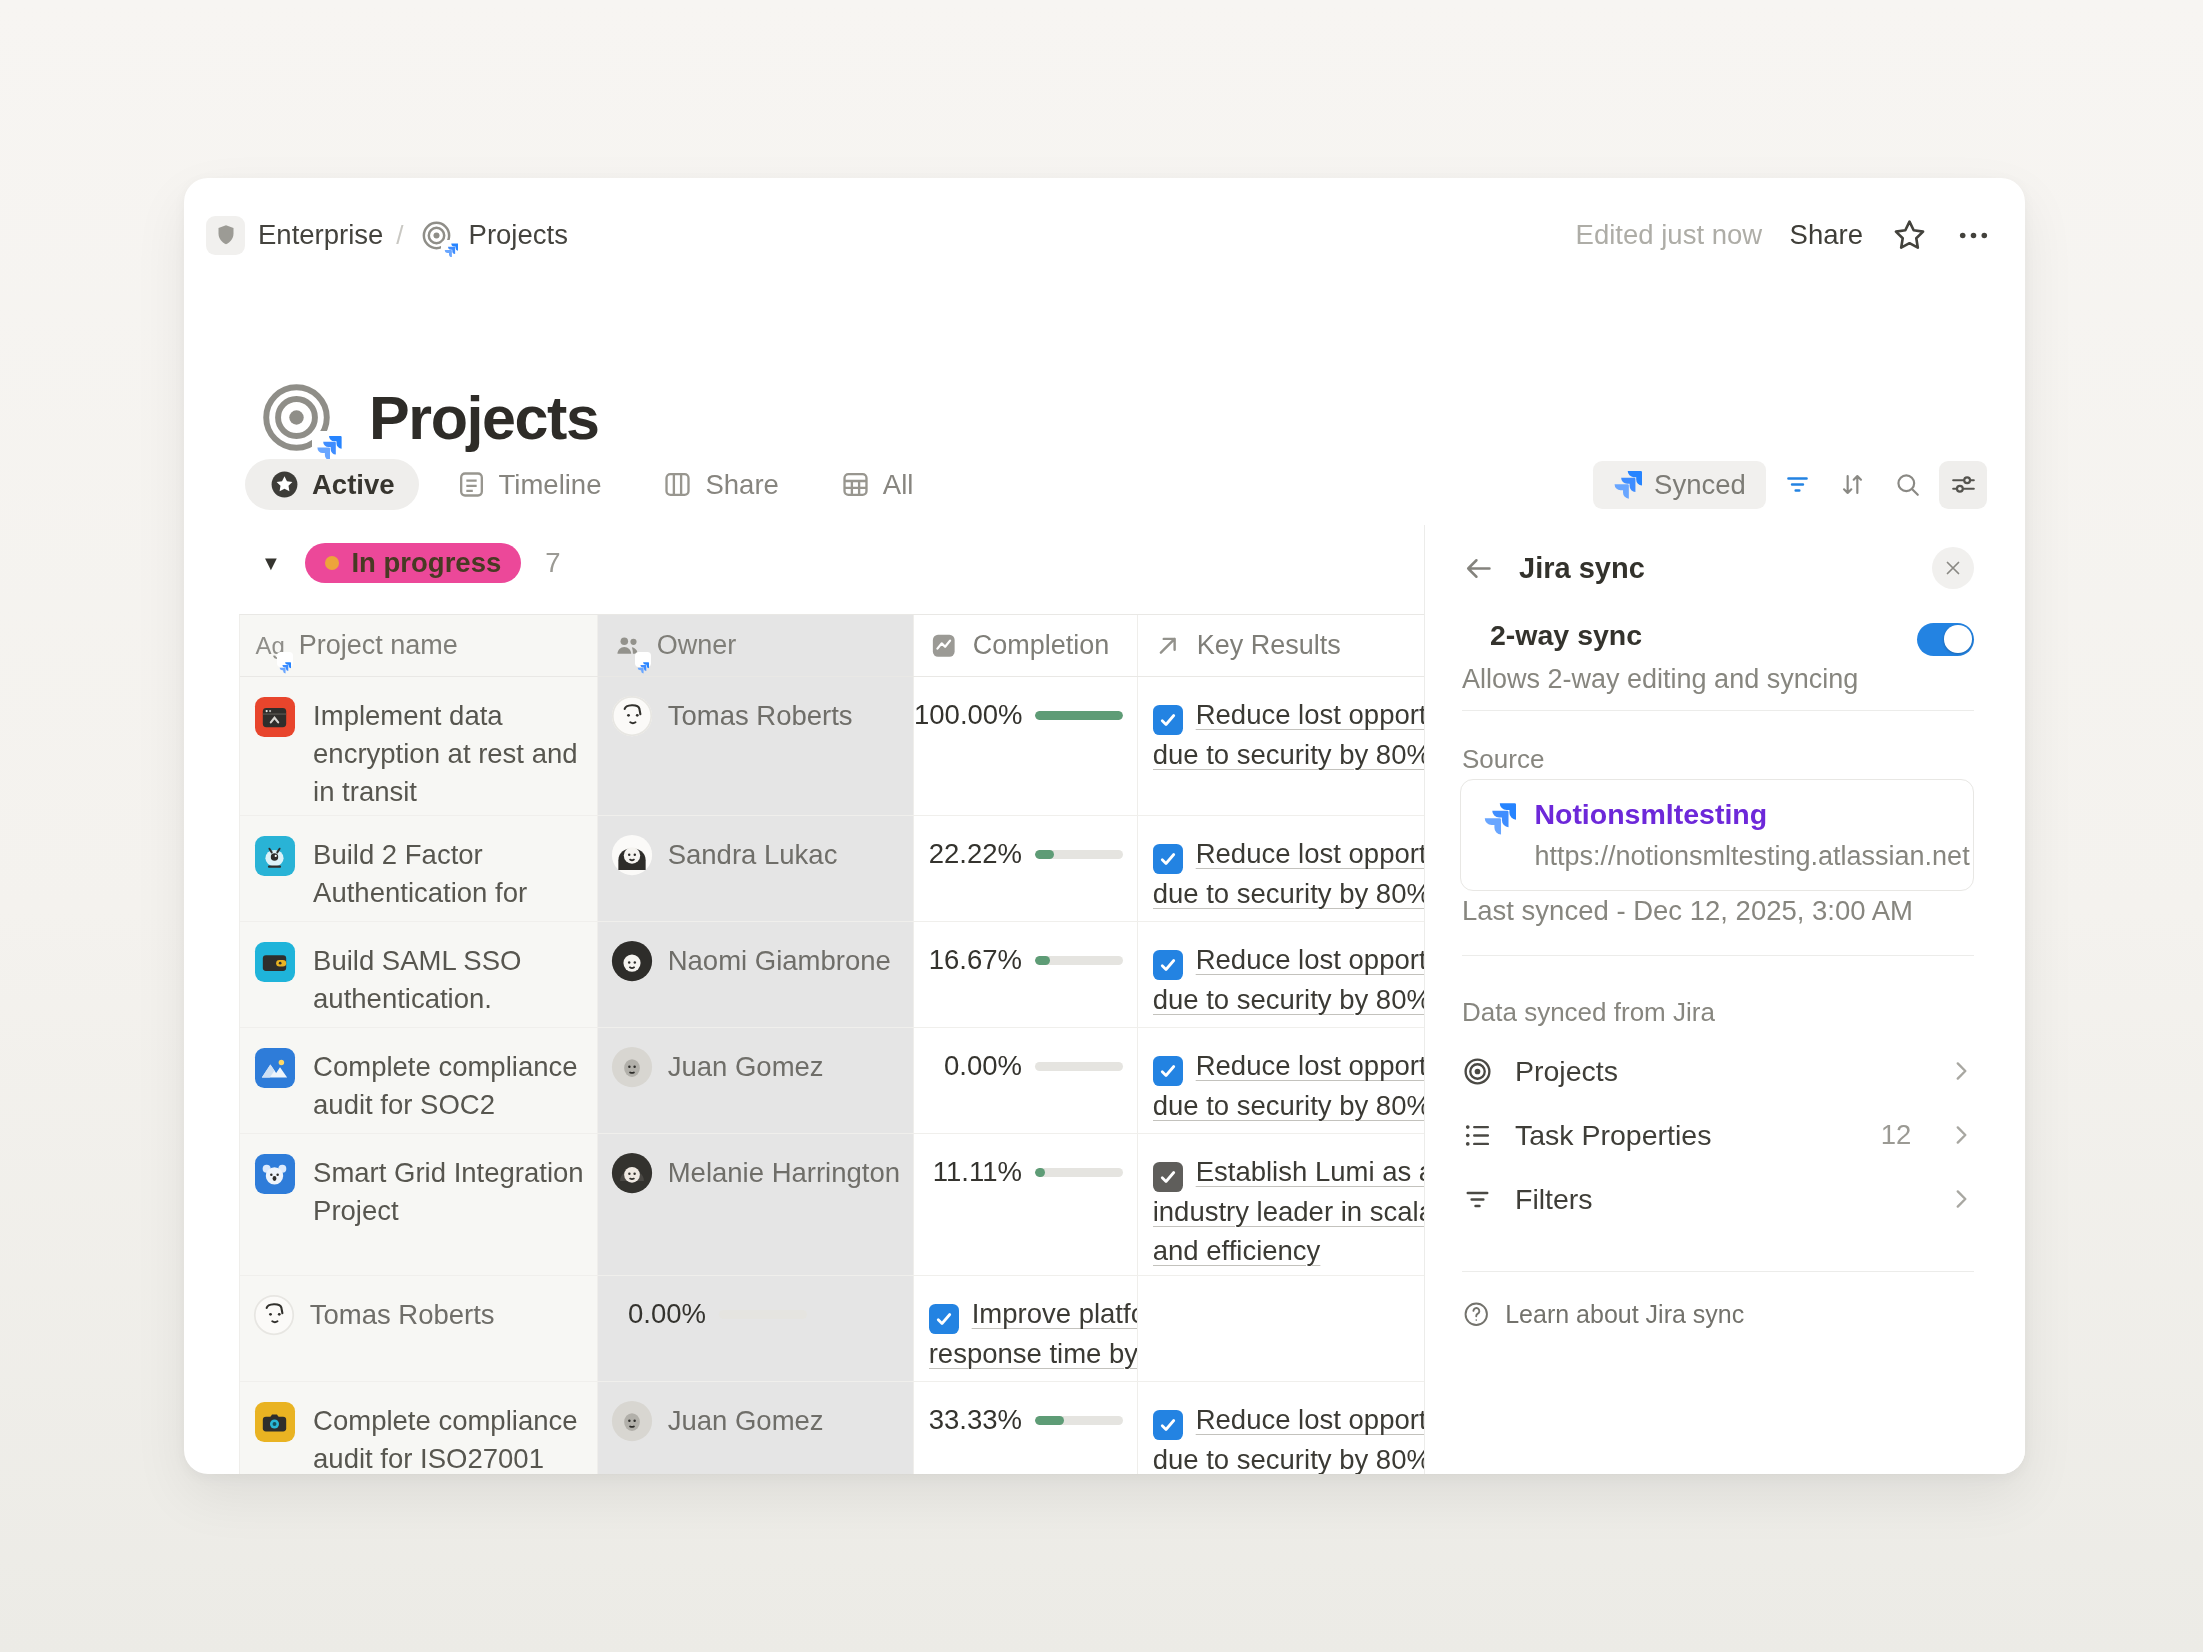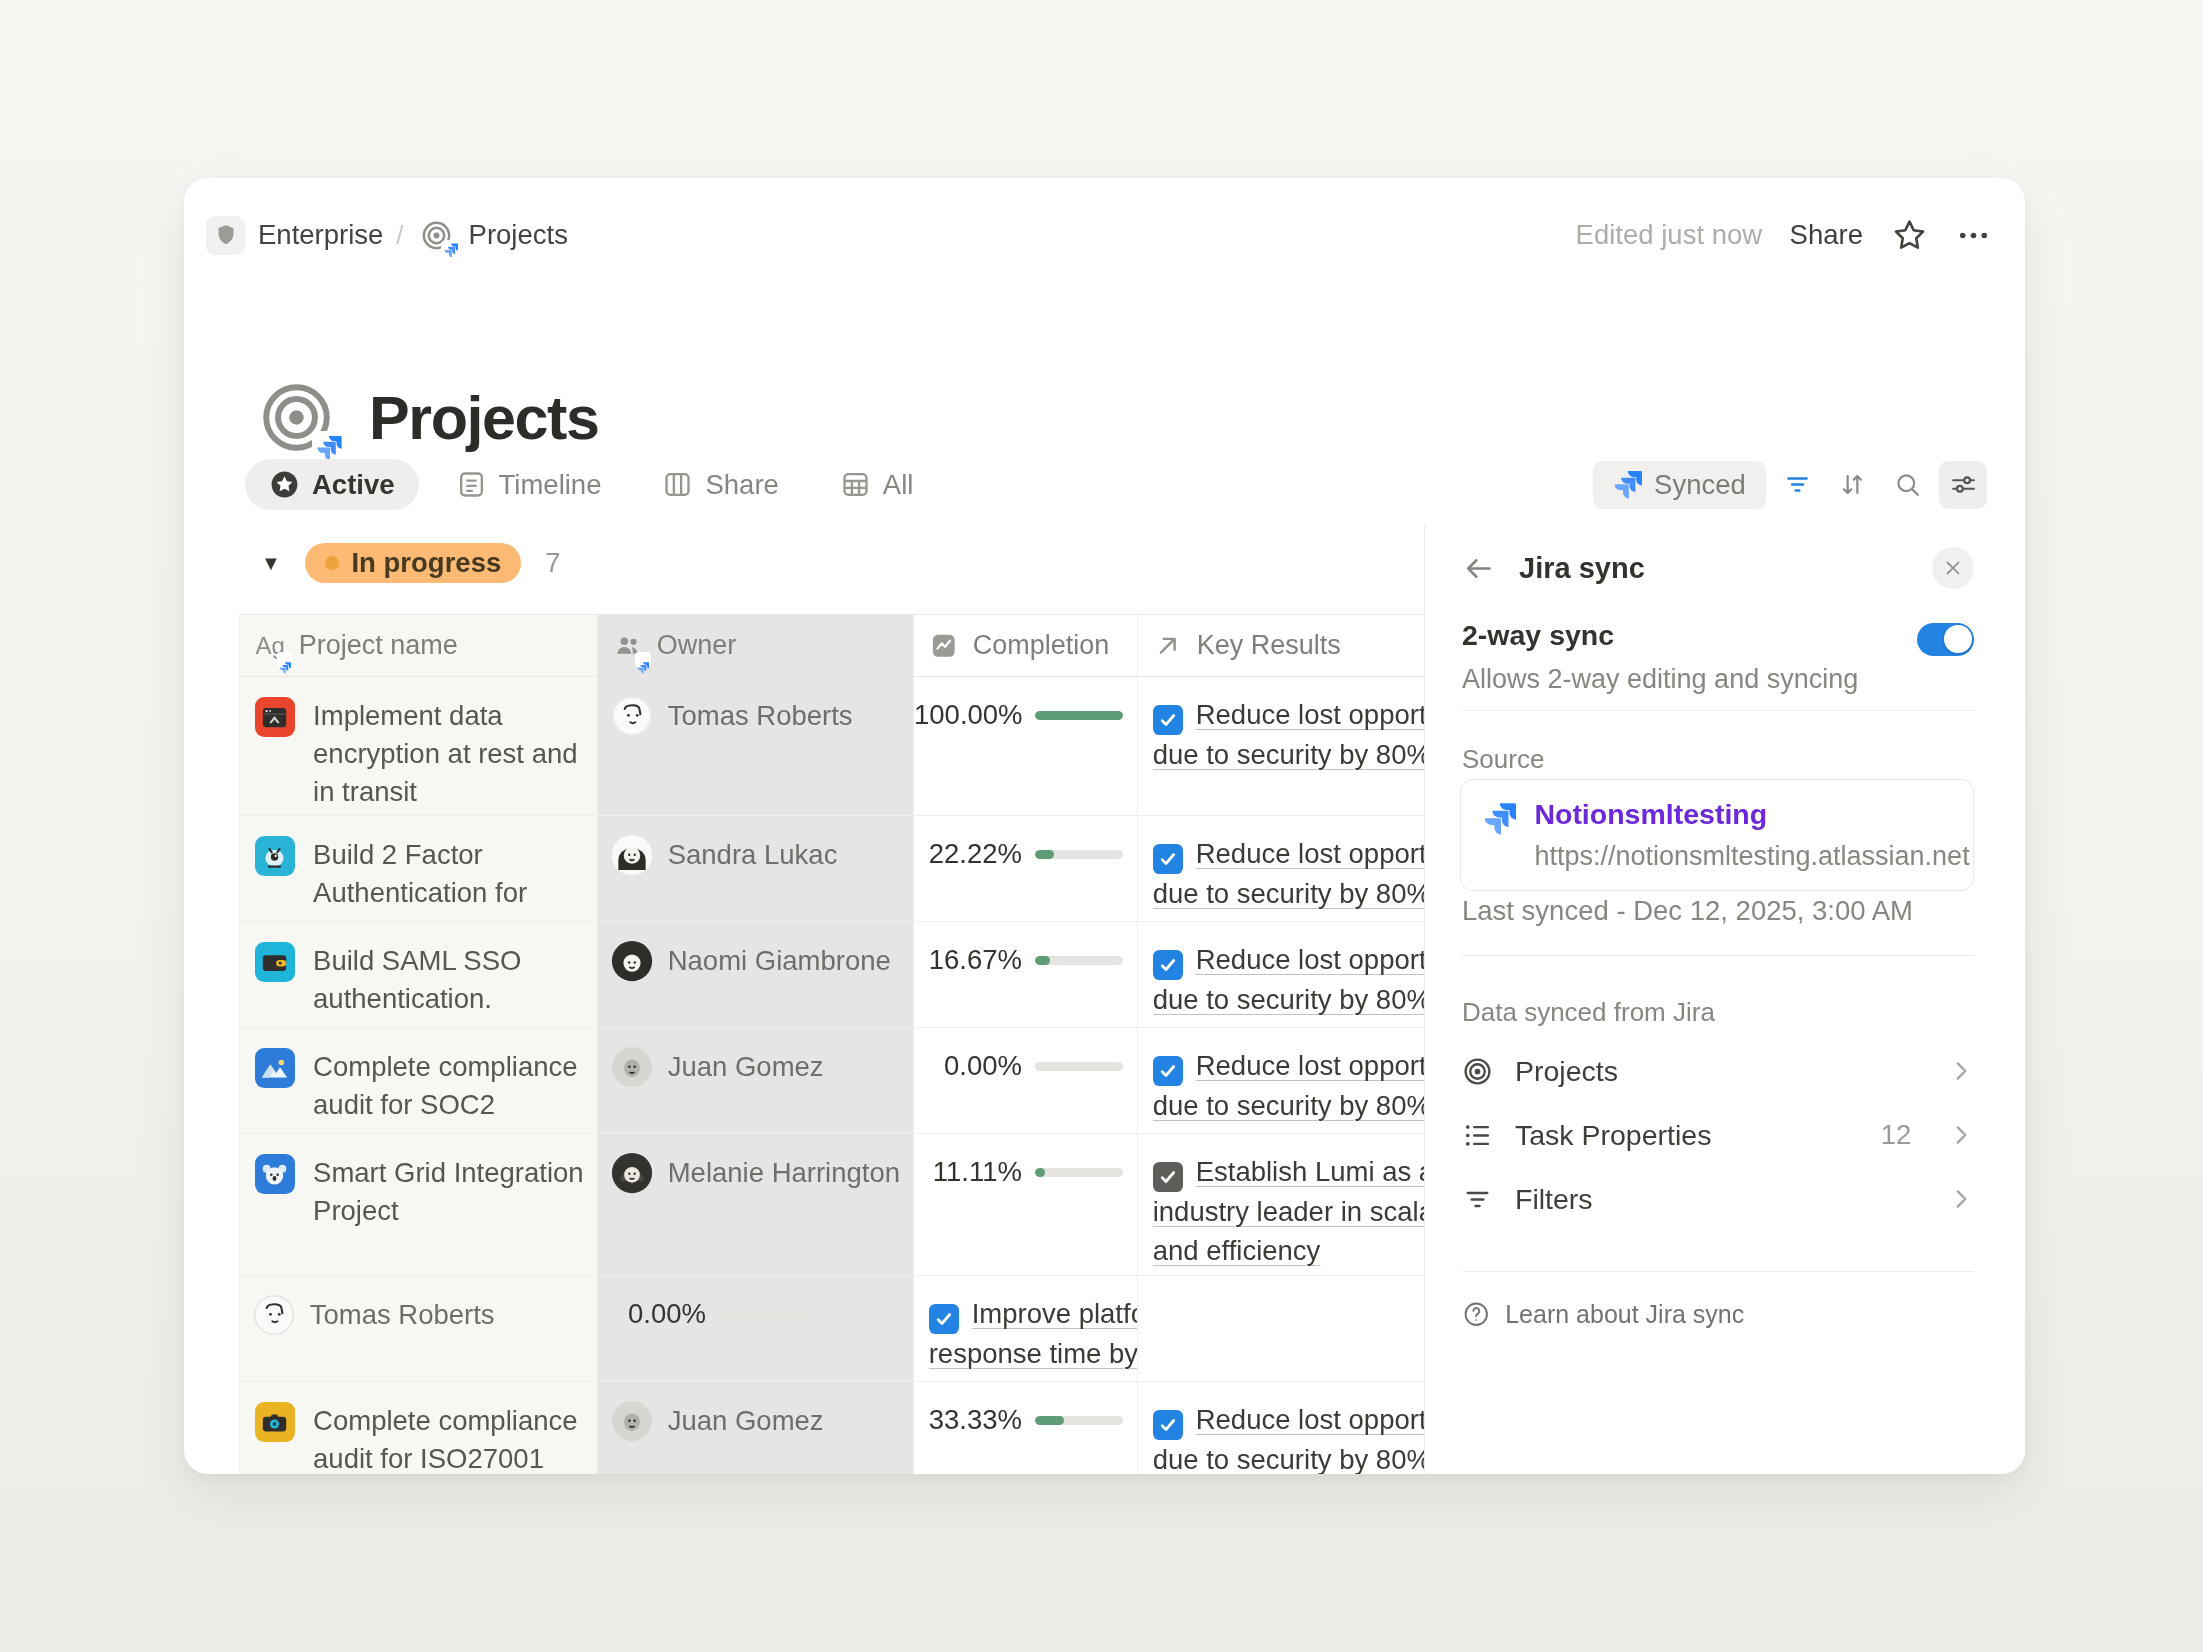--- a/index.html
+++ b/index.html
@@ -122,21 +122,21 @@
   .panel-head { position:absolute; left:37px; right:51px; top:20px; height:46px;
     display:flex; align-items:center; gap:24px; }
   .back-ico { width:33px; height:33px; color:#84837d; display:flex; cursor:pointer; }
   .back-ico svg { width:100%; height:100%; }
   .panel-title { font-size:29px; font-weight:700; color:#33322c; }
   .close-btn { margin-left:auto; width:42px; height:42px; border-radius:50%; background:#f1f0ee;
     display:flex; align-items:center; justify-content:center; color:#8a8984; cursor:pointer; }
   .close-btn svg { width:22px; height:22px; }
 
   .twoway { position:absolute; left:37px; right:51px; top:94px; }
-  .tw-label { font-size:28.5px; font-weight:600; color:#34332d; }
+  .tw-label { font-size:28.5px; font-weight:600; color:#34332d;margin-left:28px; }
   .tw-desc { font-size:27px; color:#87867f; margin-top:12px; }
   .toggle { position:absolute; right:0; top:3.7px; width:57px; height:33px; border-radius:16.5px;
     background:#cfcecb; cursor:pointer; }
   .toggle.on { background:#2383e2; }
   .toggle .knob { position:absolute; top:2.8px; left:2.8px; width:27.5px; height:27.5px; border-radius:50%;
     background:#fff; box-shadow:0 0.9px 2.8px rgba(0,0,0,.25); transition:left .1s; }
   .toggle.on .knob { left:27px; }
 
   .pdivider { position:absolute; left:37px; right:51px; height:0.9px; background:#ececea; }
   .plabel { position:absolute; left:37px; font-size:26px; color:#87867f; }
@@ -325,21 +325,21 @@
             <path d="M3.5 8.5h17M3.5 15.5h17"></path>
             <circle cx="15" cy="8.5" r="2.4" fill="#efeeec"></circle>
             <circle cx="9" cy="15.5" r="2.4" fill="#efeeec"></circle>
           </svg>
         </span>
       </span>
   </div>
 
   <div class="group-row">
     <span class="tri">▼</span>
-    <span class="status-pill" id="status-pill" style="background: #fdba74;">
+    <span class="status-pill" id="status-pill" style="background: #ec4899;">
       <span class="status-dot" id="status-dot" style="background: rgb(237, 164, 59);"></span>
       <span>In progress</span>
     </span>
     <span class="group-count">7</span>
   </div>
 
   <div class="table">
     <div class="trow thead" id="thead">
         <div class="hcell">
           <span class="hico">

